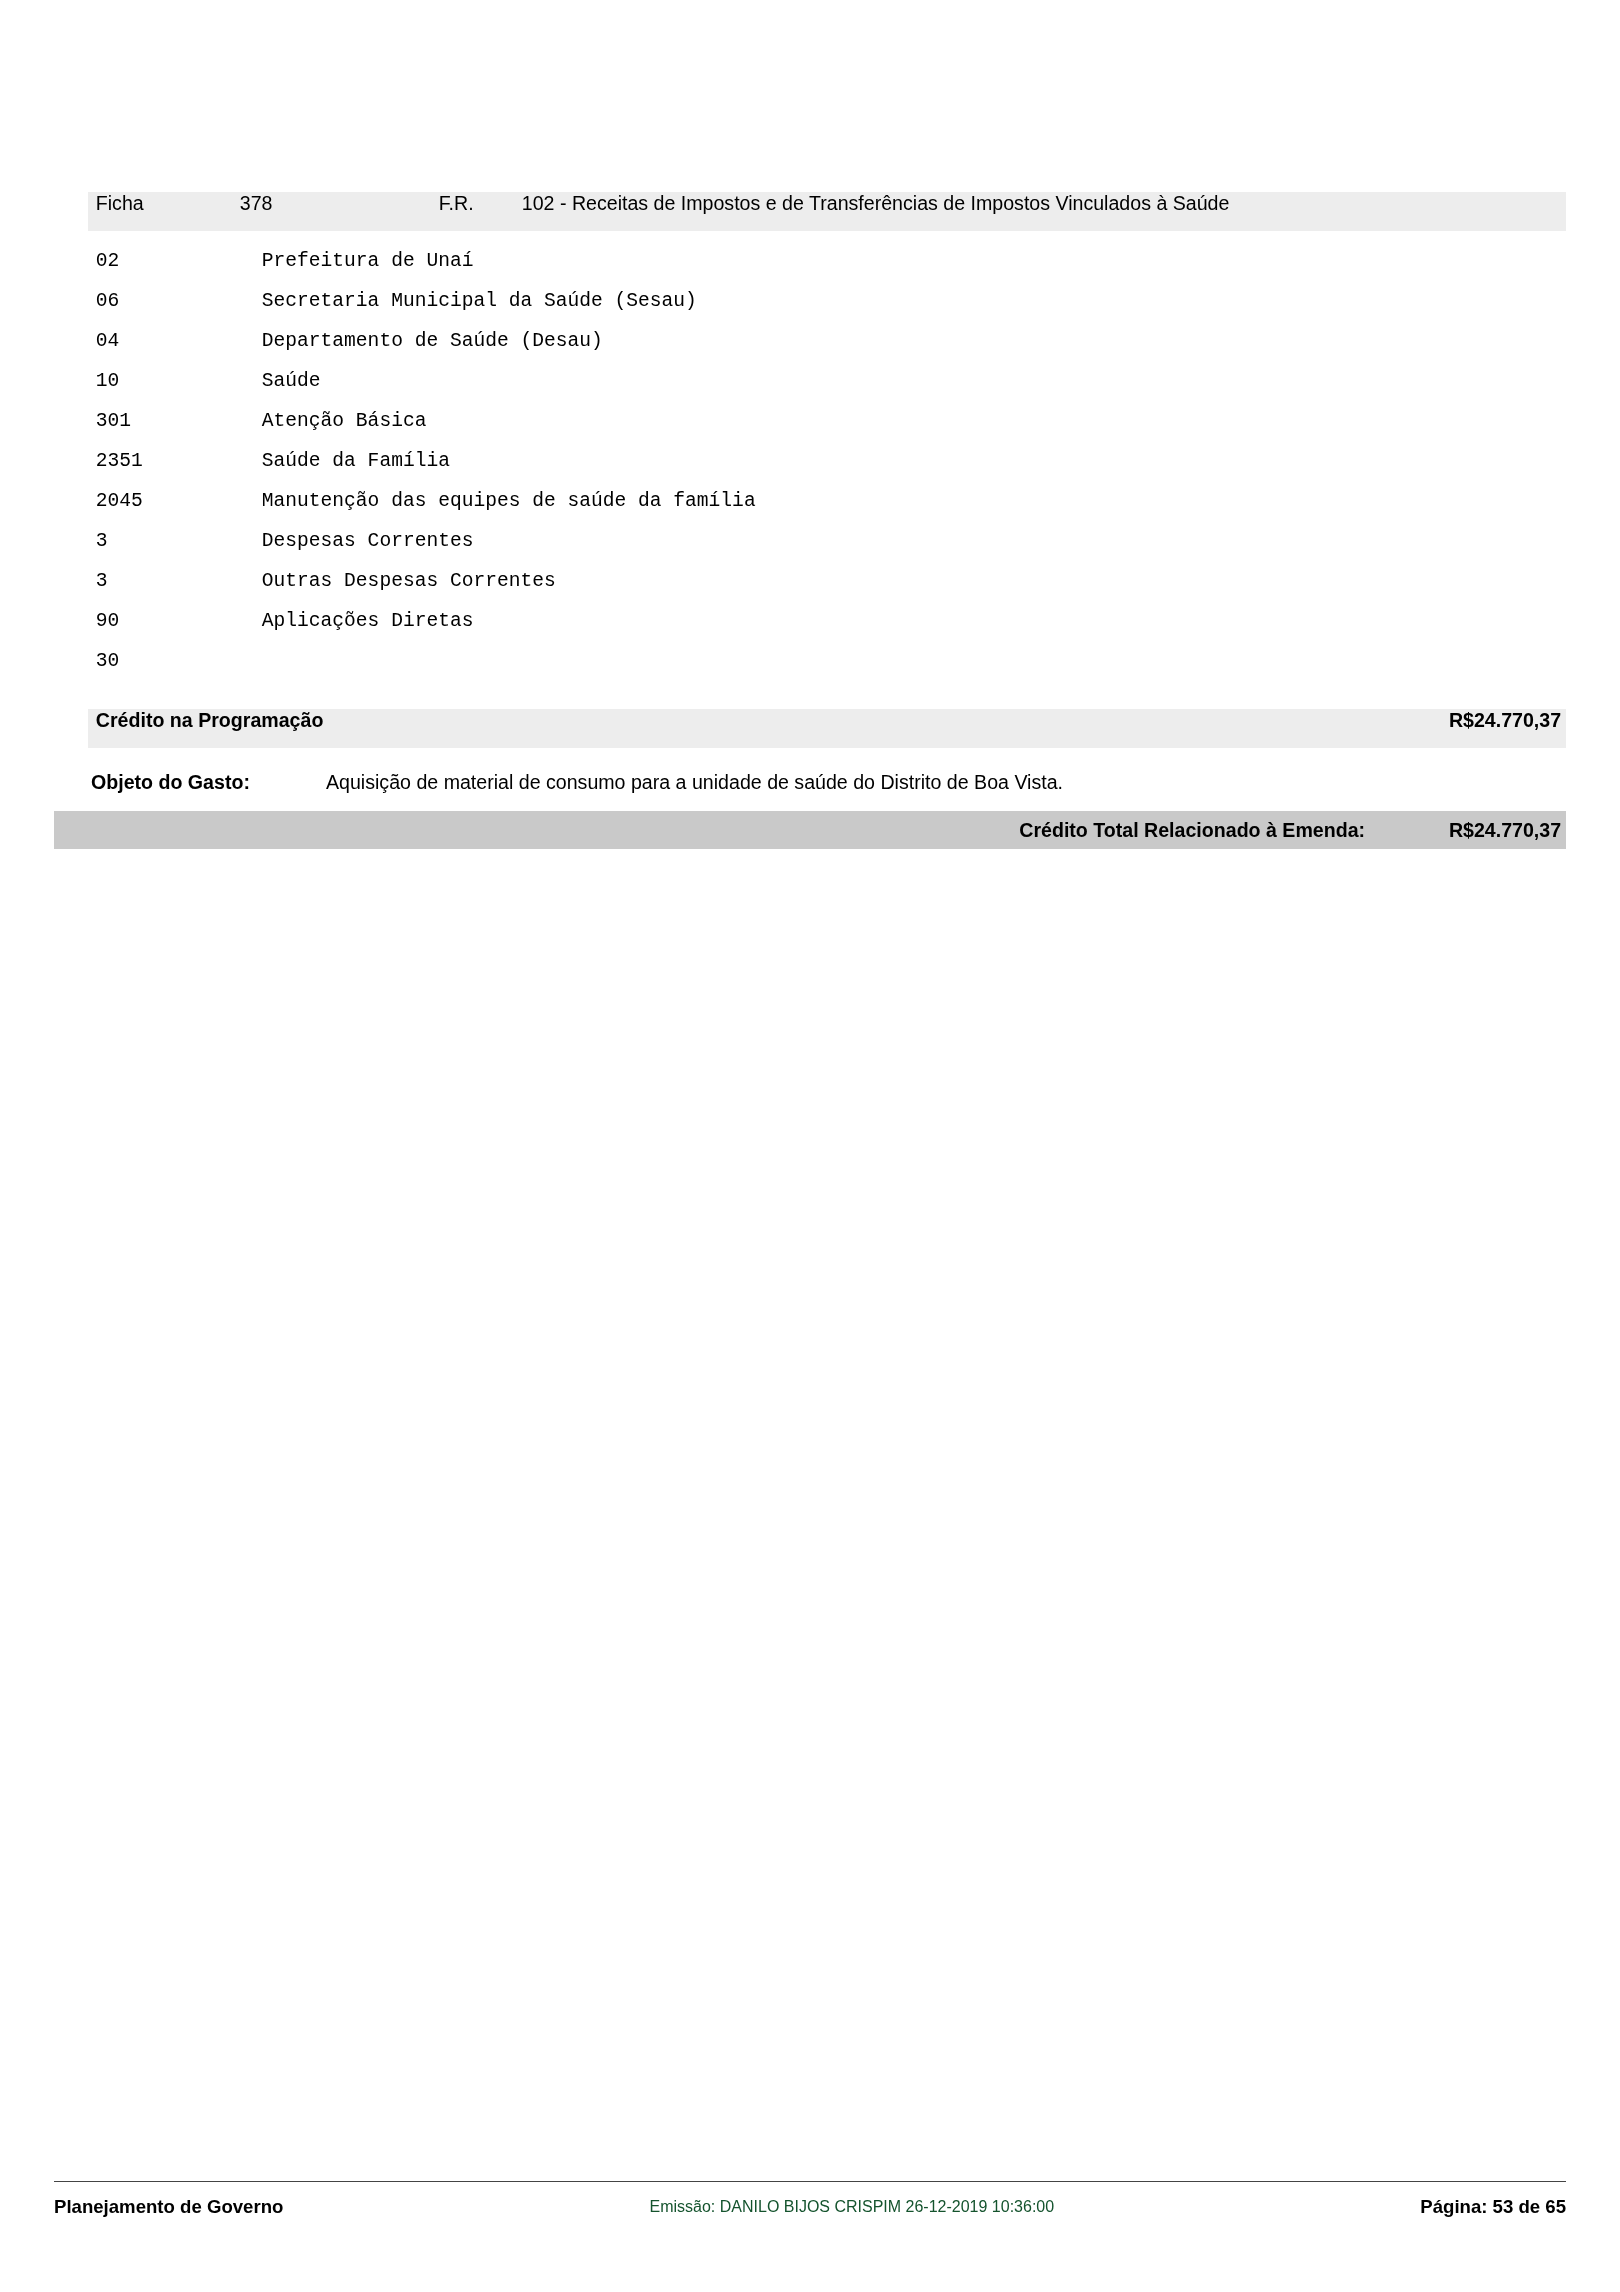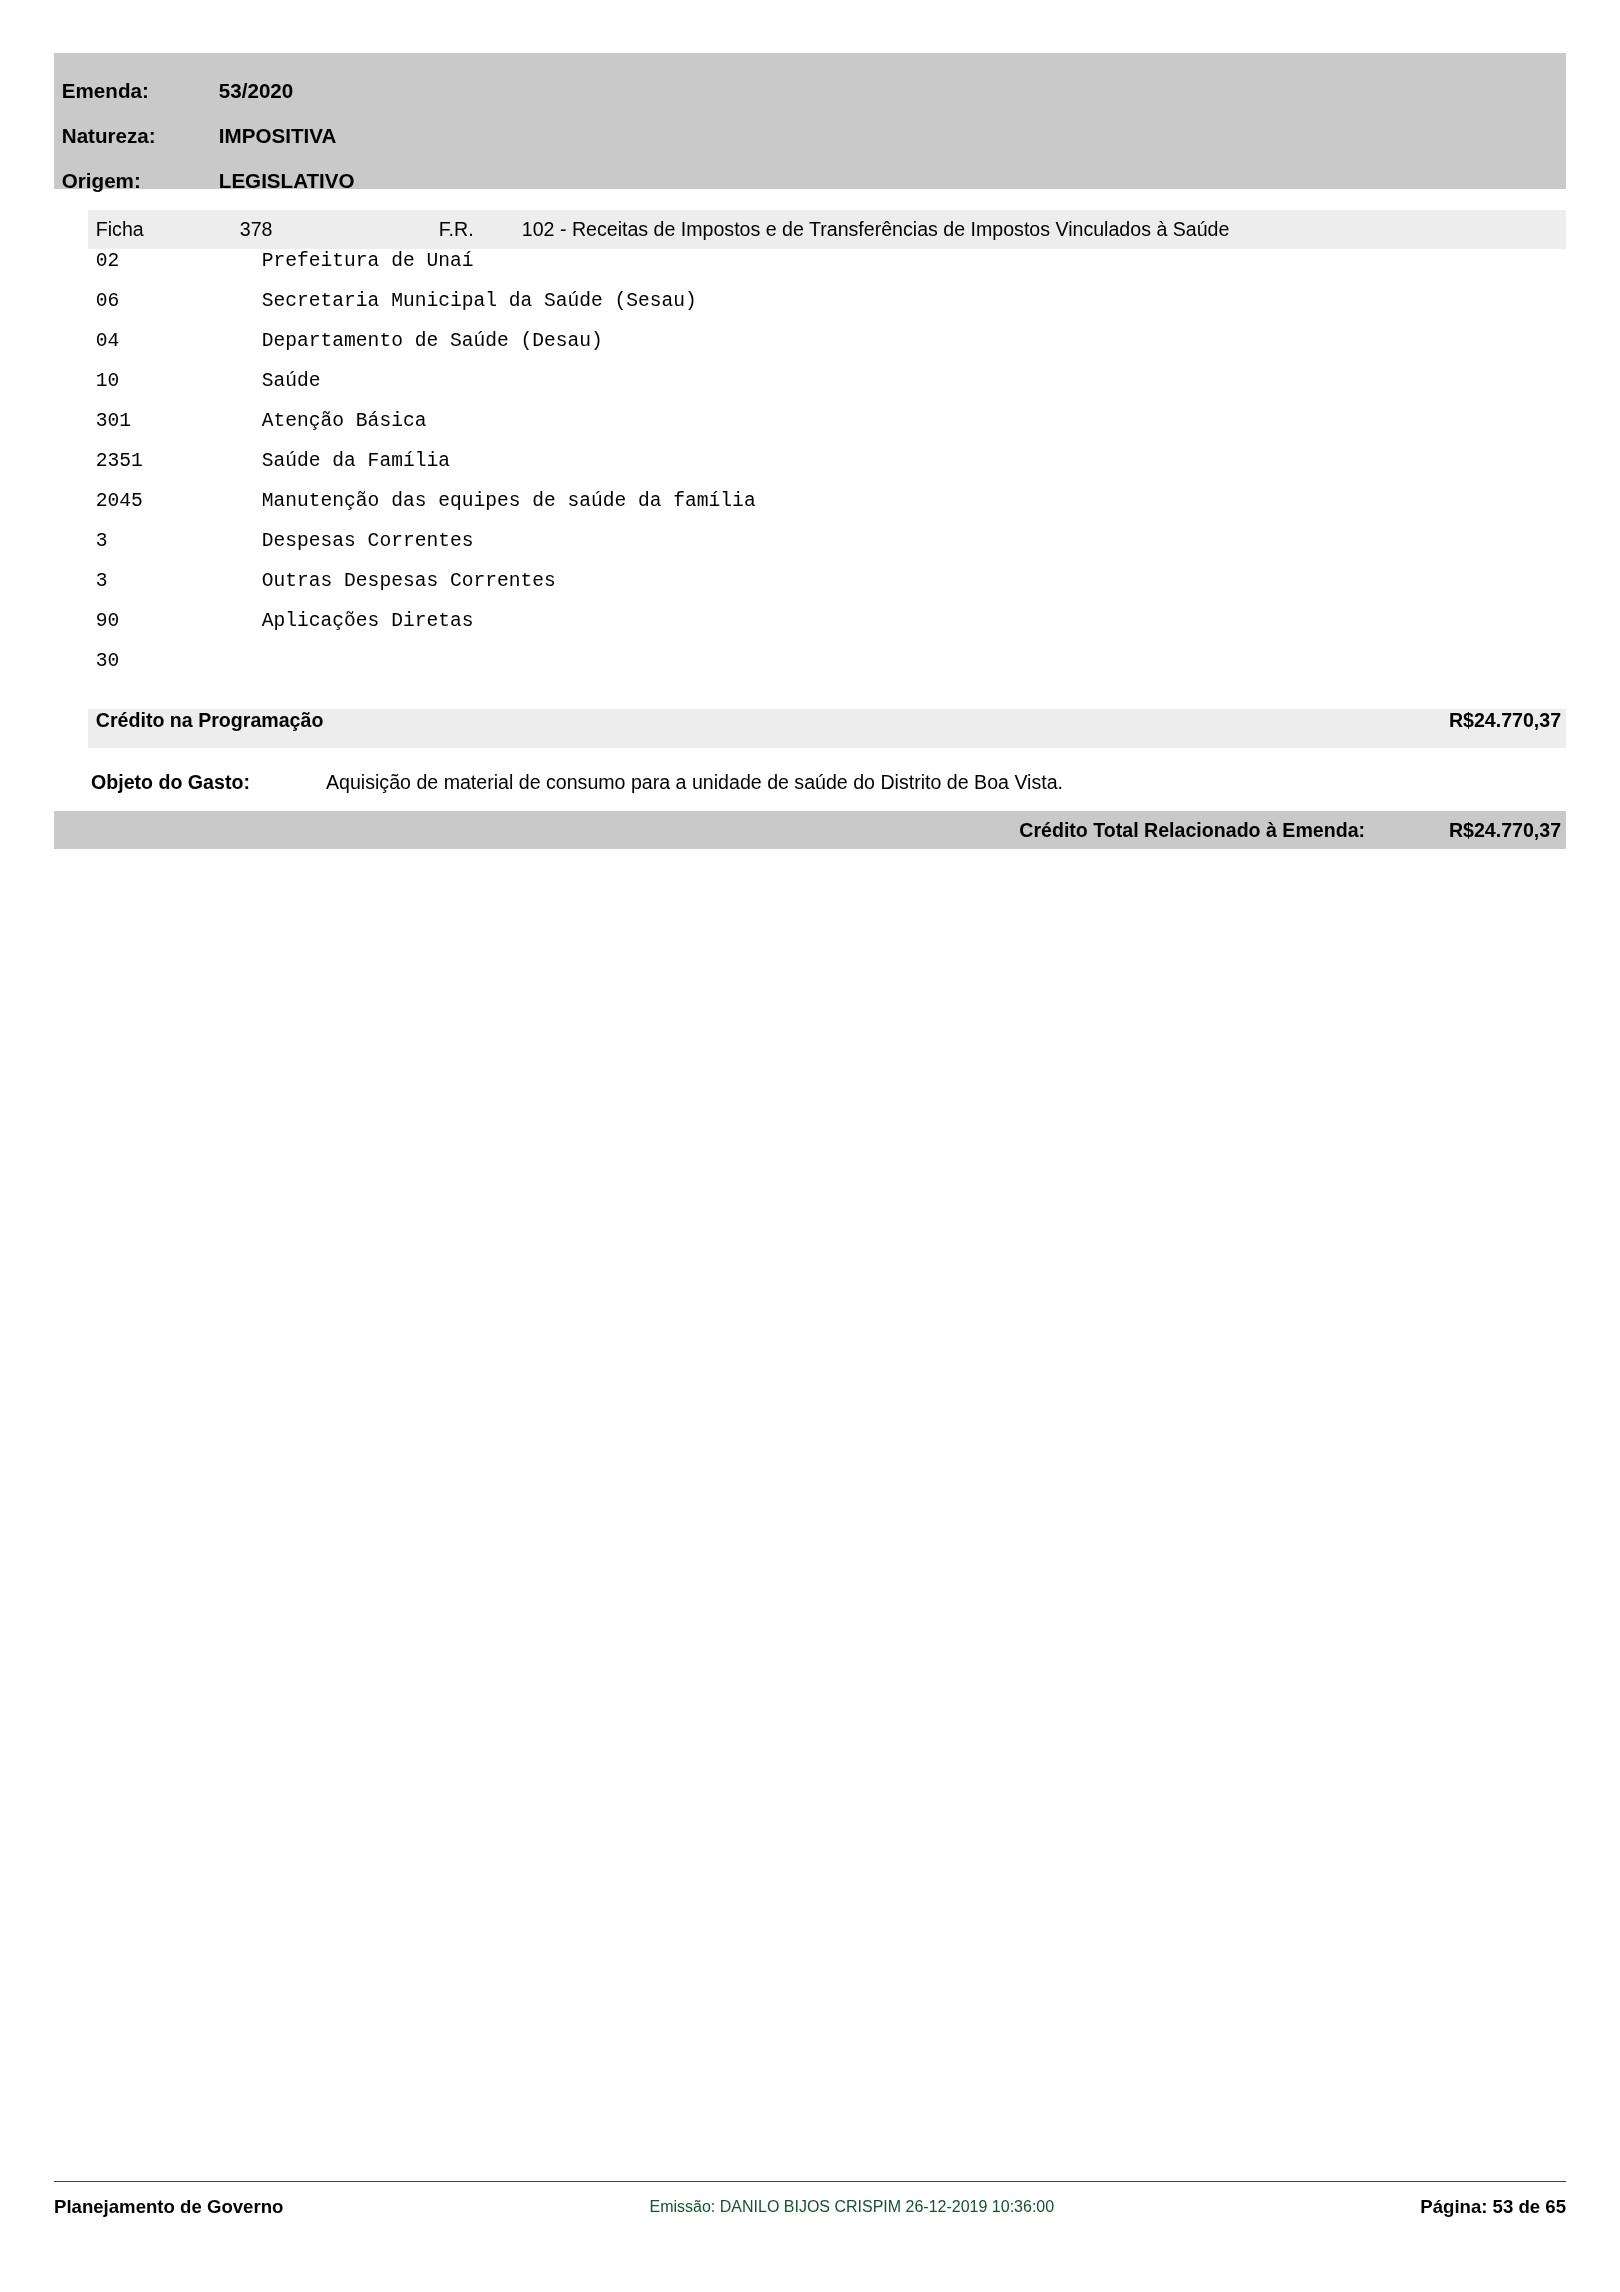--- a/index.html
+++ b/index.html
@@ -34,25 +34,25 @@
     font-size: 20.6px;
   }
   .header-value {
     font-weight: bold;
     font-size: 20.6px;
   }
 
   
   .ficha-row {
     position: absolute;
-    left: 88px; top: 210px;
+    left: 88px; top: 192px;
     width: 1478px; height: 39px;
     background: #ededed;
     display: flex;
-    align-items: center;
+    align-items: flex-start;
     font-size: 19.6px;
   }
   .ficha-label  { margin-left: 7.8px; width: 144px; }
   .ficha-number { width: 199px; }
   .fr-label     { width: 83px; }
   .fr-value     { flex: 1; }
 
   
   .class-list {
     position: absolute;
@@ -130,34 +130,20 @@
   }
   .footer-left  { font-weight: bold; font-size: 18.6px; white-space: nowrap; }
   .footer-center{ flex: 1; text-align: center; font-size: 16px; color: #14532d; padding-top: 2px; white-space: nowrap; }
   .footer-right { font-weight: bold; font-size: 18.6px; white-space: nowrap; }
 </style>
 </head>
 <body>
 
 <div id="page">
 
-  <div class="header-block">
-    <div class="header-row">
-      <span class="header-label">Emenda:</span>
-      <span class="header-value">53/2020</span>
-    </div>
-    <div class="header-row">
-      <span class="header-label">Natureza:</span>
-      <span class="header-value">IMPOSITIVA</span>
-    </div>
-    <div class="header-row">
-      <span class="header-label">Origem:</span>
-      <span class="header-value">LEGISLATIVO</span>
-    </div>
-  </div>
 
   <div class="ficha-row">
     <span class="ficha-label">Ficha</span>
     <span class="ficha-number">378</span>
     <span class="fr-label">F.R.</span>
     <span class="fr-value">102 - Receitas de Impostos e de Transferências de Impostos Vinculados à Saúde</span>
   </div>
 
   <div class="class-list">
     <div class="class-row">

